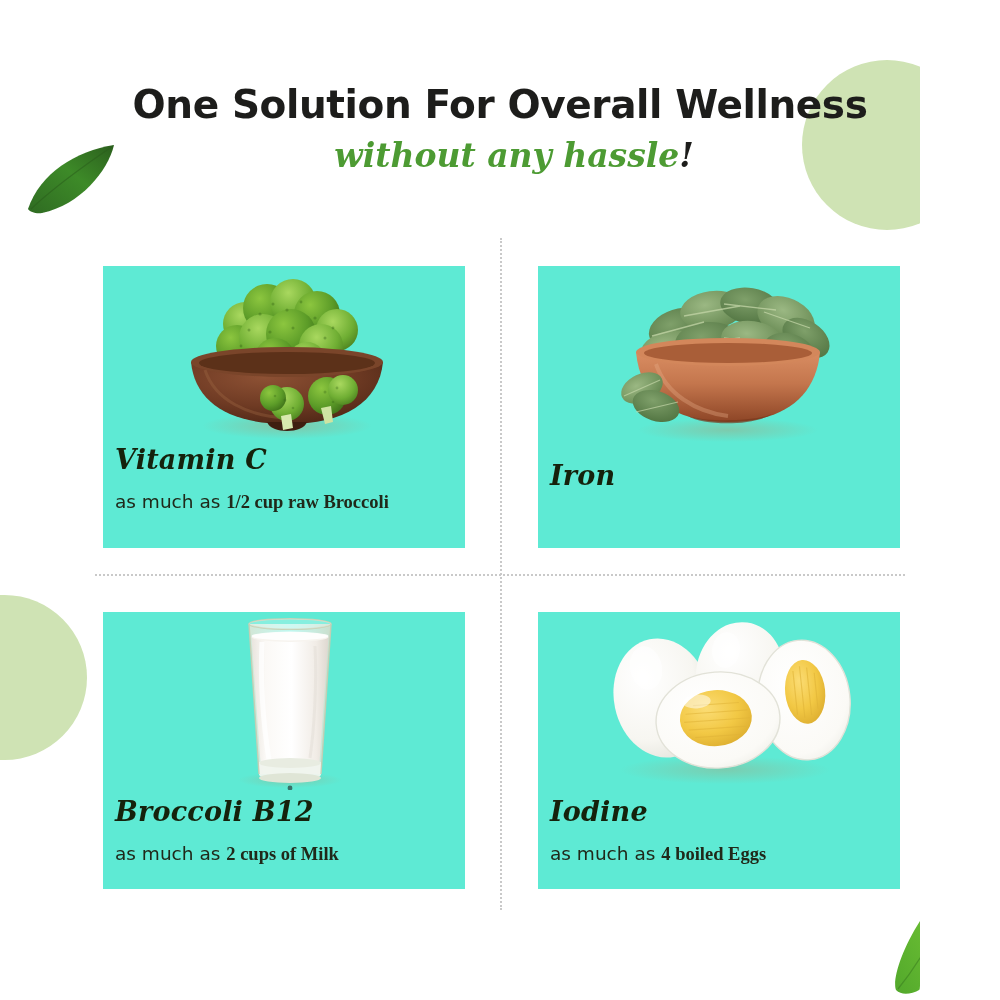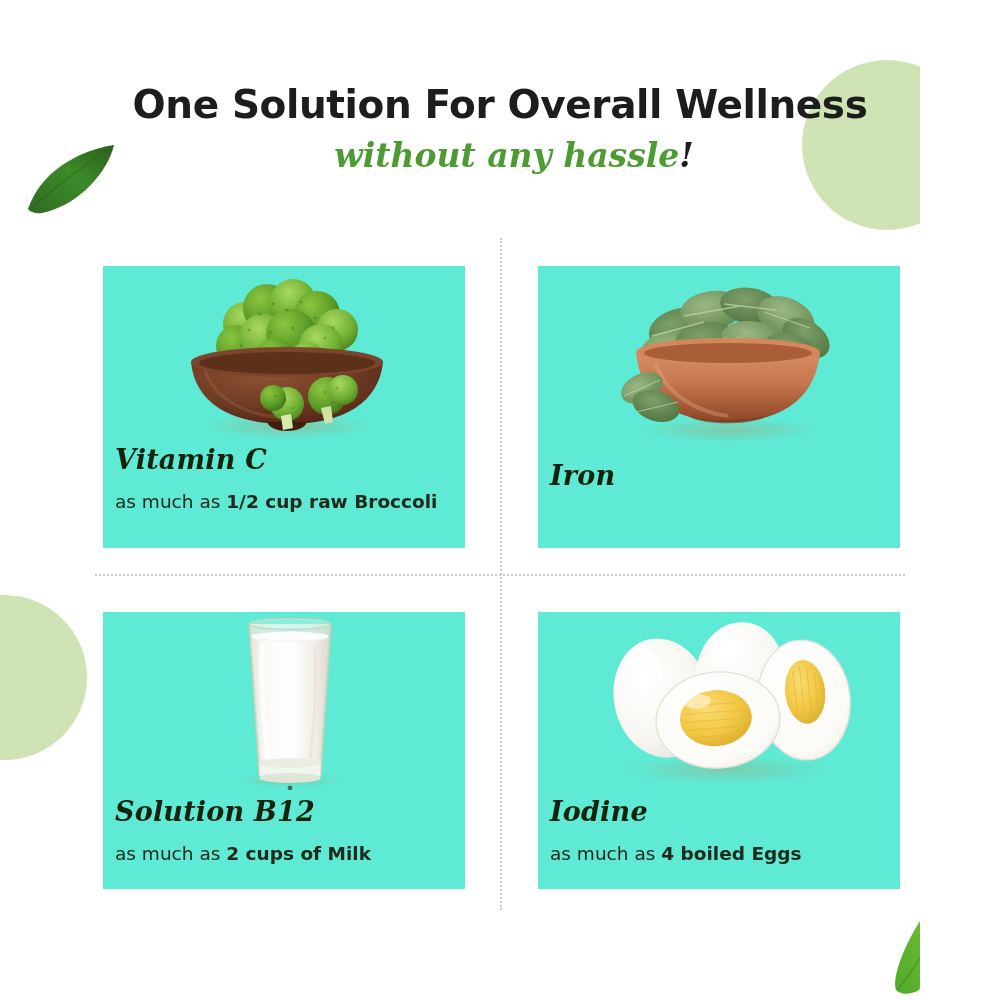--- a/index.html
+++ b/index.html
@@ -136,20 +136,21 @@
   .card-sub {
     font-family: "DejaVu Sans", sans-serif;
     font-size: 18.5px;
     color: #20291a;
     text-align: center;
     line-height: 1.15;
     white-space: nowrap;
   }
   .card-sub .qty {
     font-weight: bold;
+    font-family: Liberation Serif, serif;
   }
 
   
   #card-0 .card-art { height: 178px; }
   #card-0 .card-title { margin-top: 2px; }
   #card-0 .card-sub { margin-top: 18px; }
 
   
   #card-1 .card-art { height: 180px; }
   #card-1 .card-title { margin-top: 16px; }
@@ -409,21 +410,21 @@
           <path d="M95 34 C 97 74, 94 118, 90 146" stroke="#e5e0d8" stroke-width="3" opacity="0.6" fill="none"></path>
 
           <path d="M39 150 L101 150 L101 162 C 101 166, 90 169, 70 169 C 50 169, 39 166, 39 162 Z" fill="#f2f4ee" opacity="0.95"></path>
           <ellipse cx="70" cy="151" rx="31" ry="5" fill="#e8ece1"></ellipse>
           <ellipse cx="70" cy="166" rx="31" ry="5" fill="#dfe5d6"></ellipse>
           <path d="M29 12 L39 162" stroke="#c4cfb5" stroke-width="1.4" fill="none"></path>
           <path d="M111 12 L101 162" stroke="#c4cfb5" stroke-width="1.4" fill="none"></path>
           <circle cx="70" cy="176" r="2.4" fill="#1f1f1f" opacity="0.6"></circle>
         </svg>
       </div>
-      <div class="card-title">Solution B12</div>
+      <div class="card-title">Broccoli B12</div>
       <div class="card-sub"><span>as much as </span><span class="qty">2 cups of Milk</span></div>
     </div>
 
     <div class="card" id="card-3">
       <div class="card-art">
         <svg class="art-svg" width="270" height="178" viewBox="0 0 270 178">
           <defs>
             <radialGradient id="whiteEgg" cx="0.35" cy="0.3" r="0.85">
               <stop offset="0%" stop-color="#ffffff"></stop>
               <stop offset="62%" stop-color="#f7f6f1"></stop>

